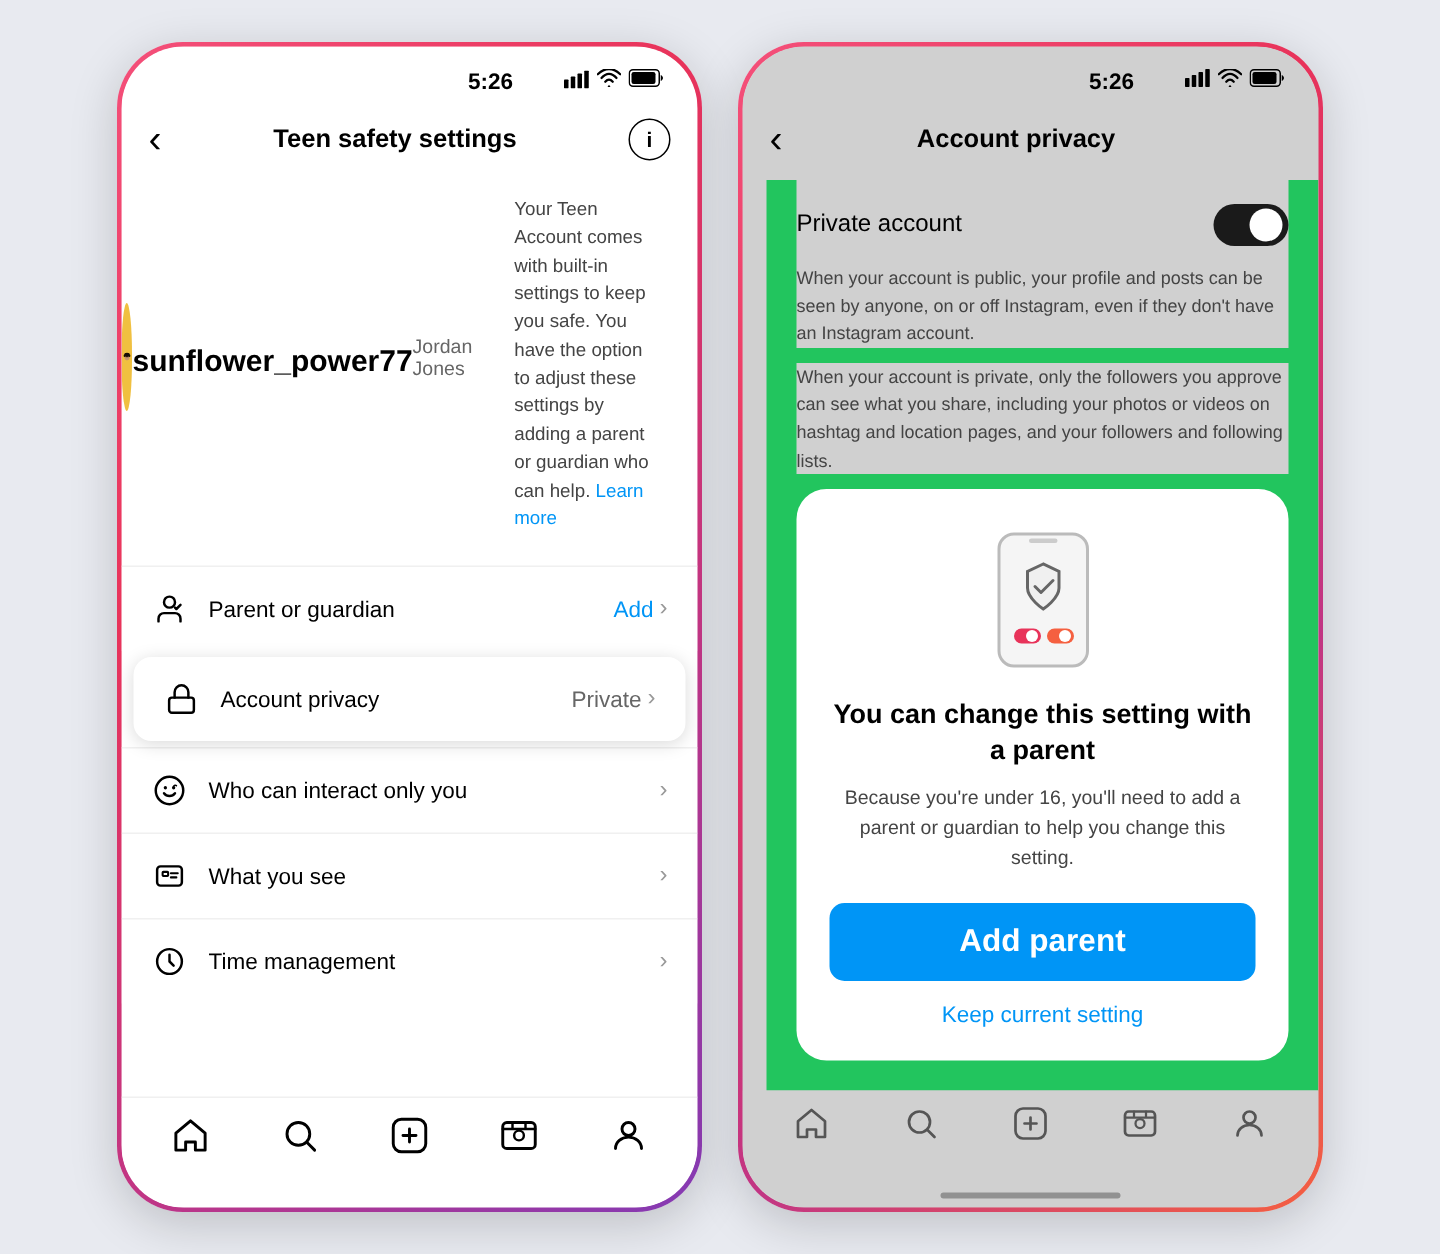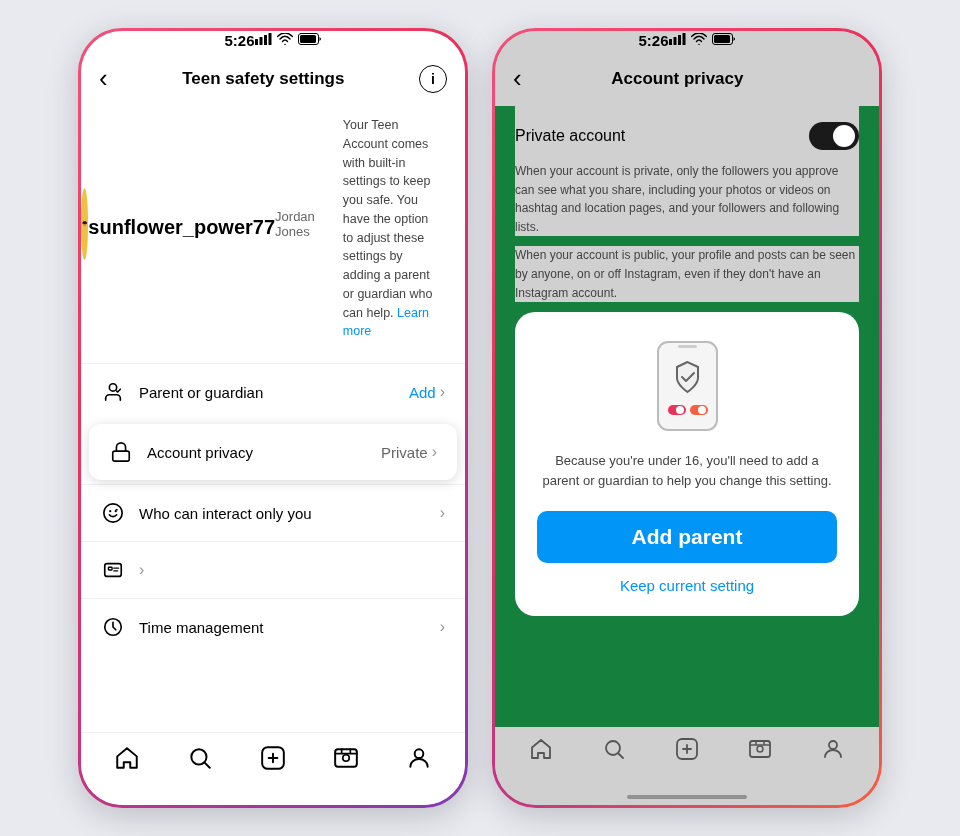--- a/index.html
+++ b/index.html
@@ -47,24 +47,25 @@
       height: 100%;
       border-radius: 42px;
       overflow: hidden;
       background: #fff;
       display: flex;
       flex-direction: column;
     }
     
     .status-bar {
       display: flex;
-      justify-content: center;
-      align-items: center;
-      padding: 0 22px 6px;
+      justify-content: flex-end;
+      align-items: center;
+      padding: 14px 22px 6px;
       background: transparent;
+      gap: 34px;
     }
     .status-time {
       font-size: 15px;
       font-weight: 600;
       color: #000;
     }
     .status-icons {
       display: flex;
       align-items: center;
       gap: 5px;
@@ -197,23 +198,24 @@
       cursor: pointer;
     }
     
     .right-screen {
       background: #d0d0d0;
     }
     .right-header {
       background: #d0d0d0;
     }
     .right-content {
-      background: #15803d;
+      background: #22c55e;
       padding: 0 20px;
       flex: 1;
+      margin-left: 16px;
     }
     .privacy-row {
       display: flex;
       align-items: center;
       justify-content: space-between;
       padding: 16px 0 12px;
       background: #d0d0d0;
     }
     .privacy-label {
       font-size: 16px;
@@ -428,20 +430,21 @@
 
         <div class="settings-item">
           <span class="settings-item-icon">
             <svg width="22" height="22" viewBox="0 0 24 24" fill="none">
               <rect x="3" y="5" width="18" height="14" rx="2.5" stroke="#000" stroke-width="1.8"></rect>
               <rect x="7" y="9" width="4" height="3" rx="0.5" stroke="#000" stroke-width="1.5"></rect>
               <line x1="13" y1="10" x2="18" y2="10" stroke="#000" stroke-width="1.5" stroke-linecap="round"></line>
               <line x1="13" y1="13" x2="17" y2="13" stroke="#000" stroke-width="1.5" stroke-linecap="round"></line>
             </svg>
           </span>
+          <span class="settings-item-label">What you see</span>
           <span class="settings-item-chevron">›</span>
         </div>
 
         <div class="settings-item">
           <span class="settings-item-icon">
             <svg width="22" height="22" viewBox="0 0 24 24" fill="none">
               <circle cx="12" cy="12" r="9" stroke="#000" stroke-width="1.8"></circle>
               <path d="M12 7v5l3 3" stroke="#000" stroke-width="1.8" stroke-linecap="round" stroke-linejoin="round"></path>
             </svg>
           </span>
@@ -525,42 +528,43 @@
 
       <div class="right-content">
 
         <div class="privacy-row">
           <span class="privacy-label">Private account</span>
           <div class="toggle-on">
             <div class="toggle-knob"></div>
           </div>
         </div>
 
+        <p class="privacy-desc">When your account is public, your profile and posts can be seen by anyone, on or off Instagram, even if they don't have an Instagram account.</p>
+
         <p class="privacy-desc">When your account is private, only the followers you approve can see what you share, including your photos or videos on hashtag and location pages, and your followers and following lists.</p>
-
-        <p class="privacy-desc">When your account is public, your profile and posts can be seen by anyone, on or off Instagram, even if they don't have an Instagram account.</p>
 
         <div class="modal-card">
 
           <div style="width:75px; height:95px; position:relative; margin-bottom:16px;">
             <svg width="75" height="95" viewBox="0 0 75 95" fill="none">
 
               <rect x="8" y="2" width="59" height="88" rx="10" stroke="#bbb" stroke-width="2" fill="#f5f5f5"></rect>
               <rect x="28" y="5" width="19" height="3" rx="1.5" fill="#ccc"></rect>
 
               <path d="M37.5 22 L27 27 L27 38 C27 45 37.5 52 37.5 52 C37.5 52 48 45 48 38 L48 27 Z" stroke="#666" stroke-width="2" fill="#f0f0f0"></path>
               <path d="M32 37l4 4 8-8" stroke="#666" stroke-width="2" stroke-linecap="round" stroke-linejoin="round"></path>
 
               <rect x="18" y="65" width="18" height="10" rx="5" fill="#e8335a"></rect>
               <circle cx="30" cy="70" r="4" fill="white"></circle>
               <rect x="40" y="65" width="18" height="10" rx="5" fill="#f56040"></rect>
               <circle cx="52" cy="70" r="4" fill="white"></circle>
             </svg>
           </div>
 
+          <div class="modal-title">You can change this setting with a parent</div>
           <p class="modal-desc">Because you're under 16, you'll need to add a parent or guardian to help you change this setting.</p>
 
           <button class="btn-add-parent">Add parent</button>
           <button class="btn-keep-current">Keep current setting</button>
         </div>
       </div>
 
       <div class="right-bottom-nav">
         <span class="right-nav-icon">
           <svg width="24" height="24" viewBox="0 0 24 24" fill="none">

